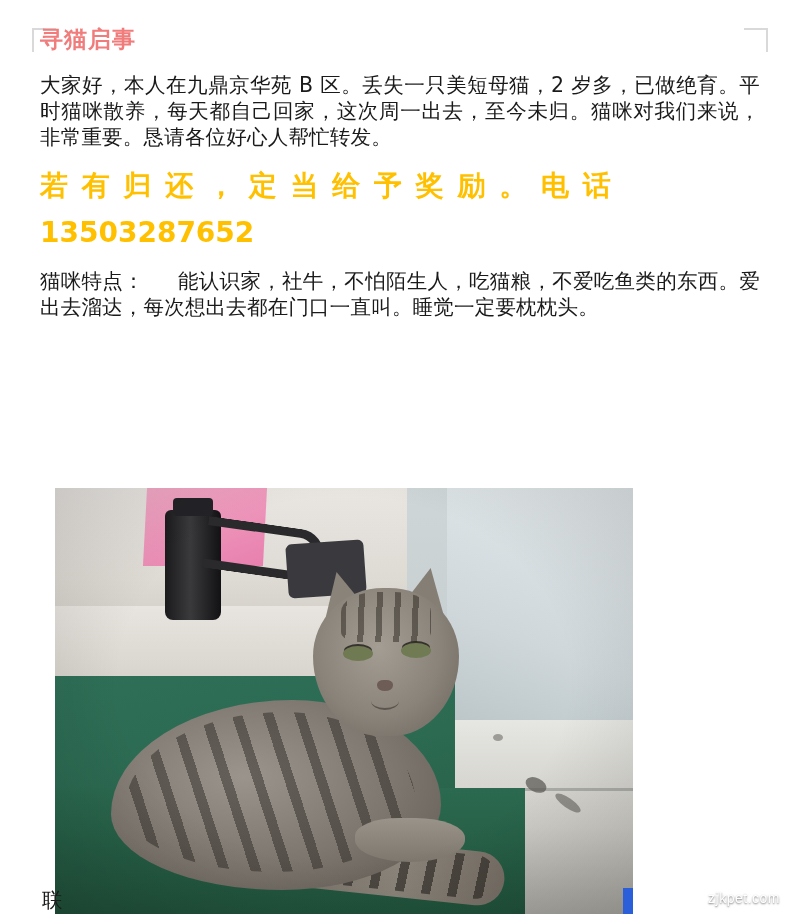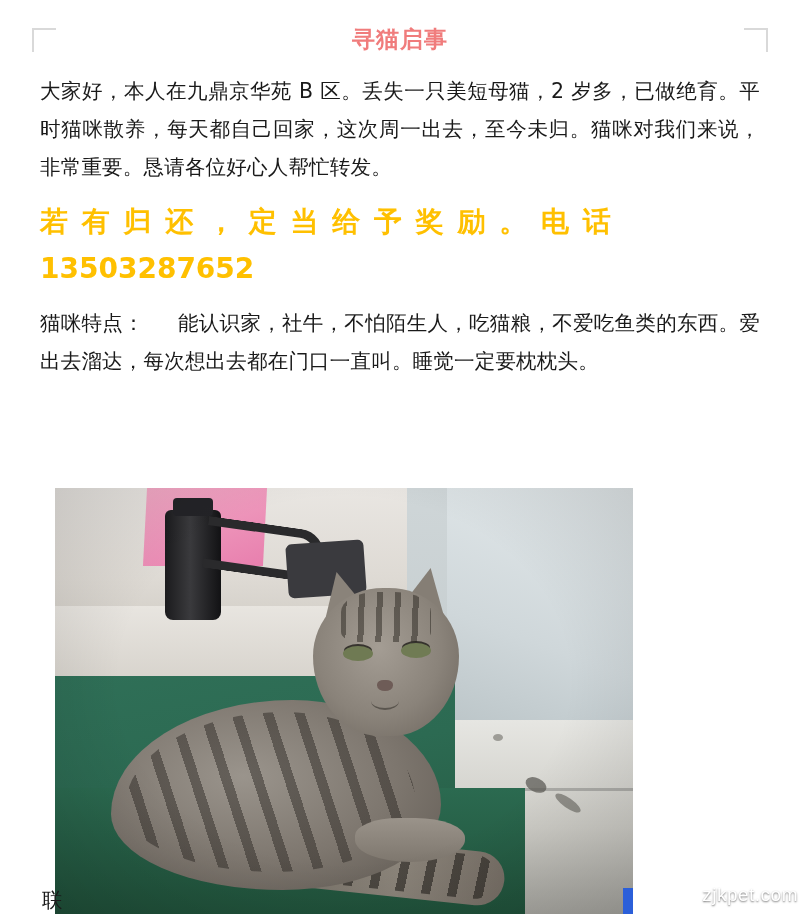--- a/index.html
+++ b/index.html
@@ -31,33 +31,33 @@
   .crop-tl { top: 28px; left: 32px; border-left: 2px solid #d9d9d9; border-top: 2px solid #d9d9d9; }
   .crop-tr { top: 28px; right: 32px; border-right: 2px solid #d9d9d9; border-top: 2px solid #d9d9d9; }
 
   .content {
     position: absolute;
     left: 40px;
     top: 22px;
     width: 720px;
   }
   .doc-title {
-    text-align: center;
+    text-align: left;
     color: #f07c7c;
     font-size: 23px;
     font-weight: bold;
     letter-spacing: 1px;
     line-height: 34px;
     margin-bottom: 16px;
     font-family: "DejaVu Sans", "Liberation Sans", sans-serif;
   }
   .para {
     color: #1a1a1a;
     font-size: 20.5px;
-    line-height: 38px;
+    line-height: 26px;
     text-align: justify;
     letter-spacing: 0.2px;
     font-family: "DejaVu Sans", "Liberation Sans", sans-serif;
   }
   .highlight {
     color: #ffc000;
     font-size: 28px;
     font-weight: bold;
     line-height: 47px;
     letter-spacing: 2px;
@@ -231,24 +231,24 @@
     position: absolute;
     left: 42px;
     top: 886px;
     color: #1a1a1a;
     font-size: 20.5px;
     line-height: 28px;
     font-family: "DejaVu Sans", "Liberation Sans", sans-serif;
   }
   .watermark {
     position: absolute;
-    right: 2px;
+    right: 20px;
     bottom: 8px;
     color: #ffffff;
-    font-size: 19px;
+    font-size: 14px;
     letter-spacing: 0.5px;
     text-shadow: 0 1px 2px rgba(0,0,0,0.55);
     font-family: "Liberation Sans", sans-serif;
   }
 </style>
 </head>
 <body>
 
 <div class="page">
 

